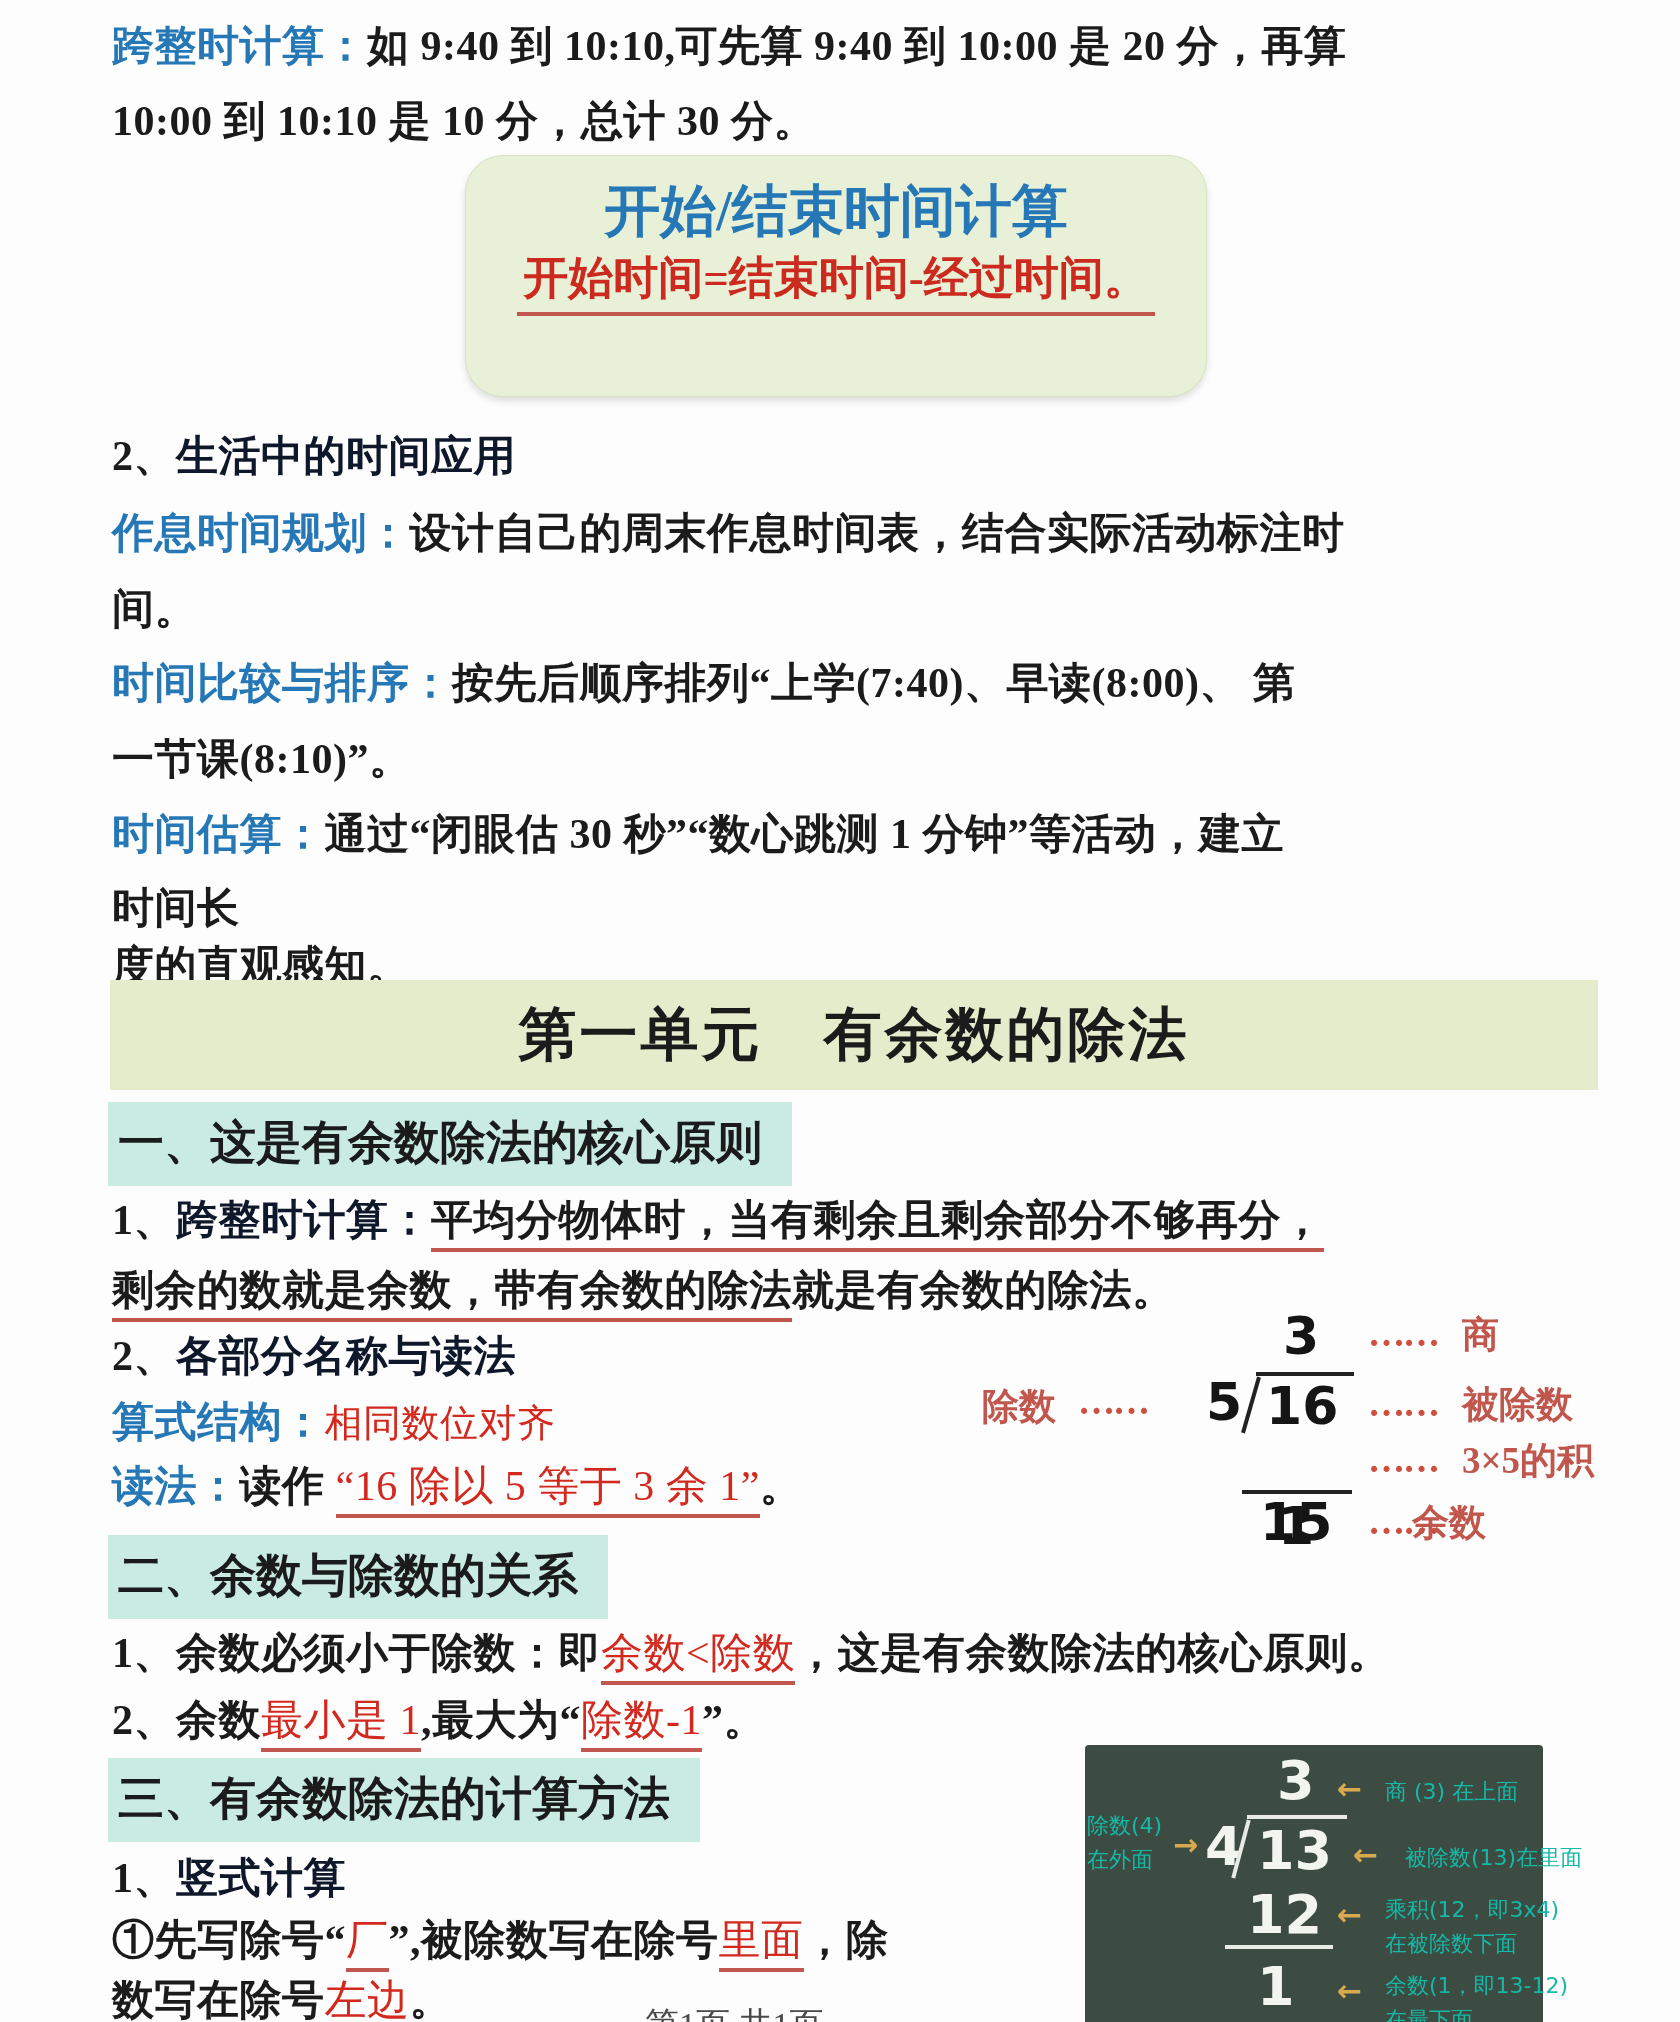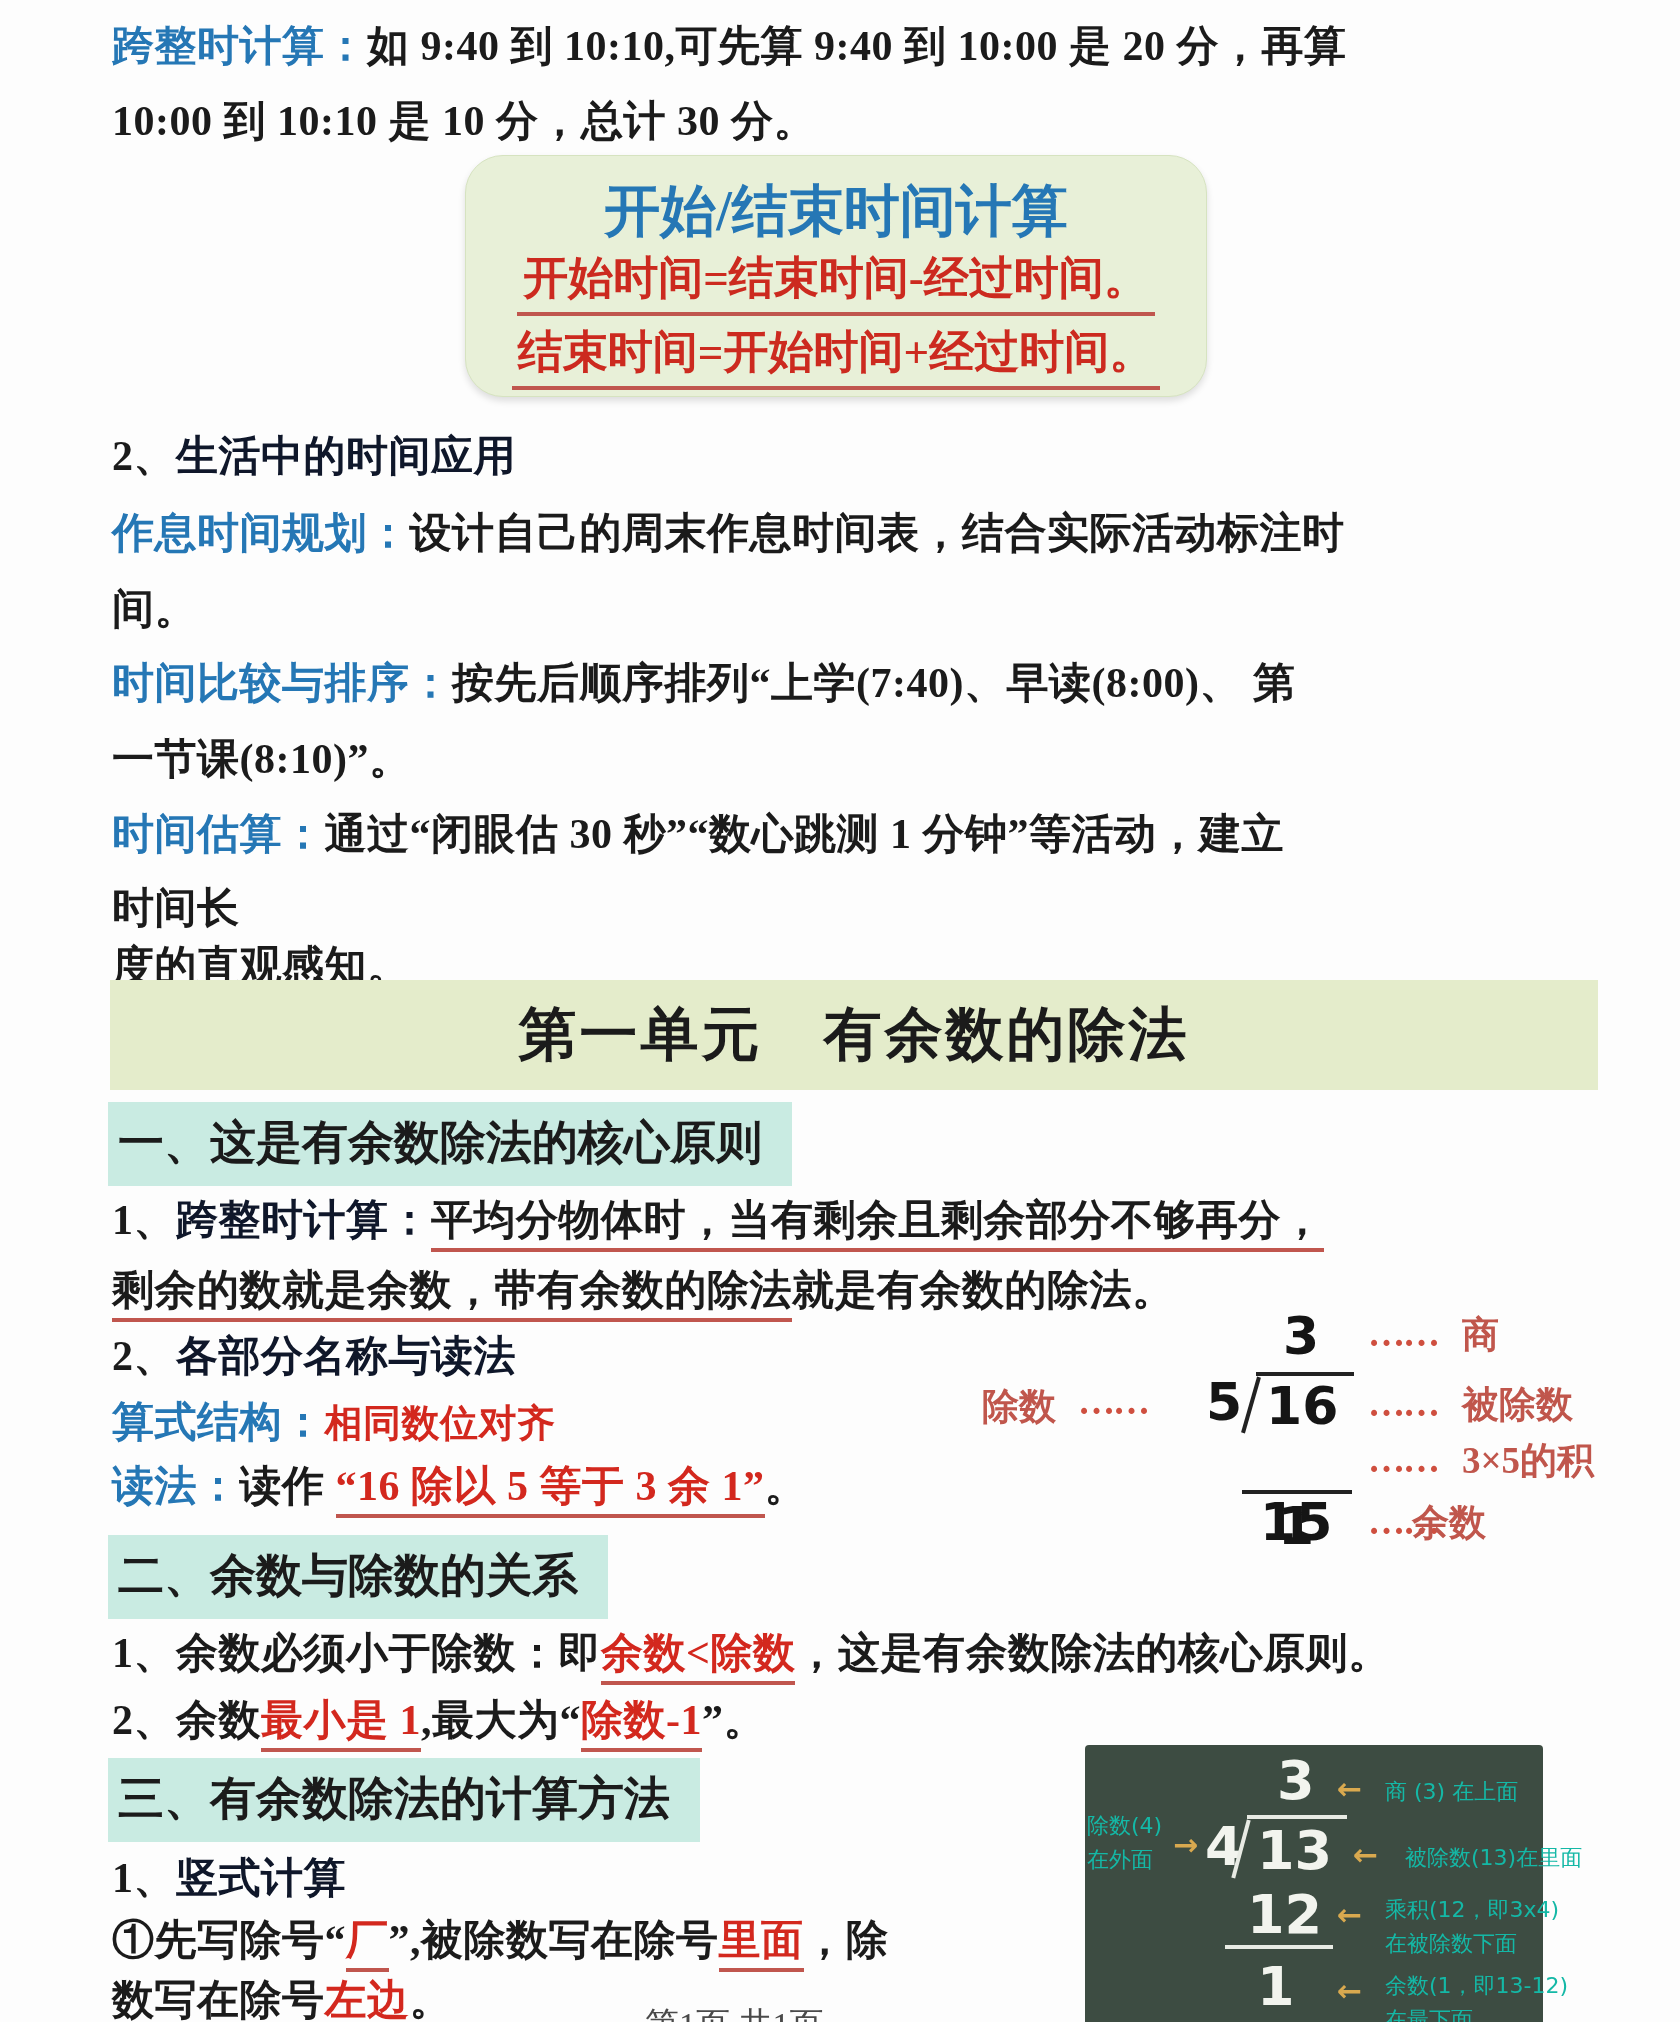--- a/index.html
+++ b/index.html
@@ -1,21 +1,21 @@
 <!DOCTYPE html>
 <html><head>
 <meta charset="utf-8">
 <style>
   *{margin:0;padding:0;box-sizing:border-box}
   html,body{width:1680px;height:2022px;overflow:hidden;background:#fdfdfd}
   body{position:relative;font-family:"Liberation Serif","DejaVu Serif",serif;color:#1b1b1b}
   .line{position:absolute;left:112px;font-size:42px;font-weight:600;white-space:nowrap;letter-spacing:.5px}
   .blue{color:#2577b5;font-weight:bold}
   .green{color:#0f172a;font-weight:bold}
-  .red{color:#d3281e;font-weight:bold}
+  .red{color:#d3281e;font-weight:normal}
   .ured{border-bottom:4px solid #c0564e;padding-bottom:5px}
   .time-box{position:absolute;left:465px;top:155px;width:742px;height:242px;background:#e8f0d8;
             border:1px solid #d6e3c0;border-radius:38px;box-shadow:0 4px 7px rgba(0,0,0,.13)}
   .time-box .bx{position:absolute;left:0;width:100%;text-align:center;white-space:nowrap}
   .tb-title{top:18px;font-size:56px}
   .tb-f1{top:92px}.tb-f2{top:166px}
   .tb-formula{font-size:45px;font-weight:bold;color:#cc2a1f;border-bottom:4px solid #c0564e;padding:0 6px 4px 6px;display:inline-block}
   .banner{position:absolute;left:110px;top:980px;width:1488px;height:110px;background:#e4eccb;
           text-align:center;font-size:58px;font-weight:bold;line-height:110px;letter-spacing:3px}
   .cyan-head{position:absolute;left:108px;background:#c9ebe2;display:inline-block;
@@ -43,21 +43,20 @@
 <div class="line" style="top:18px">
   <span class="blue">跨整时计算</span><span class="blue">：</span><span>如 9:40 到 10:10,可先算 9:40 到 10:00 是 20 分，再算</span>
 </div>
 <div class="line" style="top:93px">
   <span>10:00 到 10:10 是 10 分，总计 30 分。</span>
 </div>
 
 <div class="time-box">
   <div class="bx tb-title blue">开始/结束时间计算</div>
   <div class="bx tb-f1"><span class="tb-formula">开始时间=结束时间-经过时间。</span></div>
-  <div class="bx tb-f2"><span class="tb-formula">结束时间=开始时间+经过时间。</span></div>
 </div>
 
 <div class="line" style="top:428px">
   <span>2、</span><span class="green">生活中的时间应用</span>
 </div>
 
 <div class="line" style="top:505px">
   <span class="blue">作息时间规划</span><span class="blue">：</span><span>设计自己的周末作息时间表，结合实际活动标注时</span>
 </div>
 <div class="line" style="top:581px">

